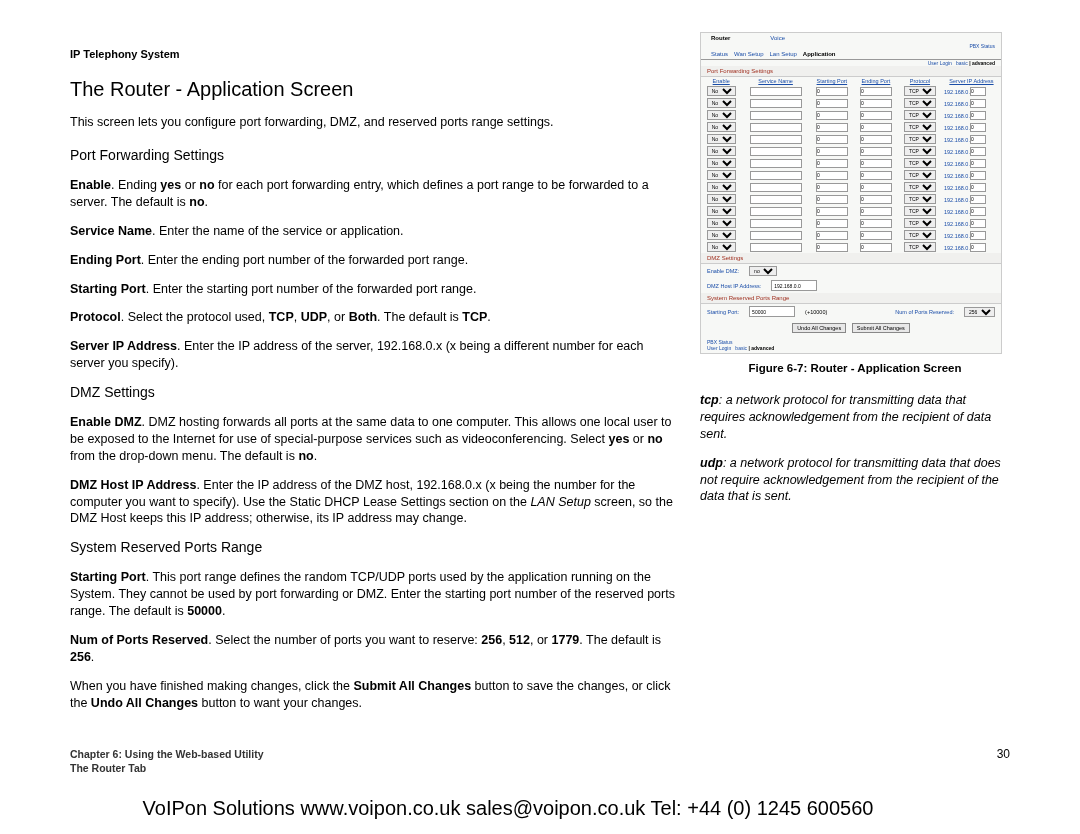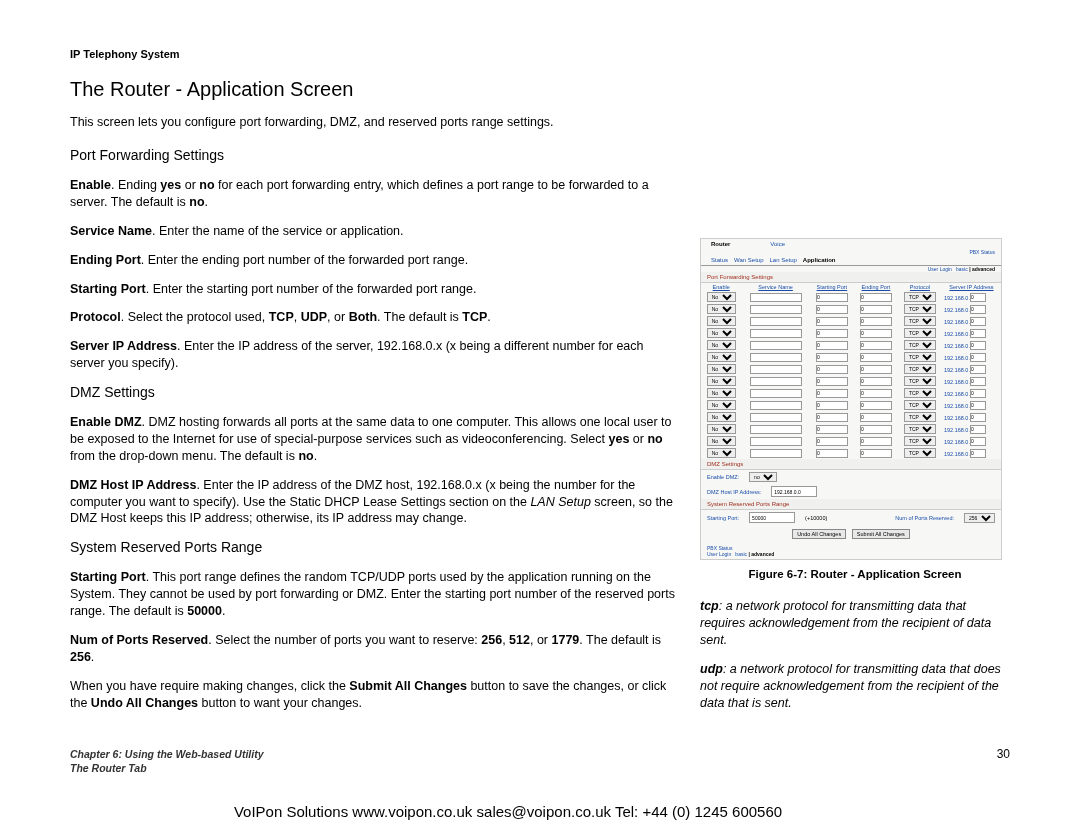--- a/index.html
+++ b/index.html
@@ -9,21 +9,20 @@
     width: 1080px;
     height: 834px;
     background: #fff;
     color: #000;
     position: relative;
   }
   .page {
     padding: 48px 70px 0 70px;
     display: flex;
     gap: 20px;
-    align-items: flex-end;
   }
   .left-col {
     width: 610px;
   }
   .right-col {
     width: 310px;
   }
   .header-label {
     font-size: 11px;
     font-weight: bold;
@@ -67,35 +66,34 @@
     position: absolute;
     left: 70px;
     bottom: 58px;
     width: 940px;
   }
   .footer-left {
     font-size: 10.5px;
     font-weight: bold;
     color: #333;
     line-height: 1.4;
-    font-style: italic;
   }
   .footer-right {
     position: absolute;
     right: 0;
     top: 0;
     font-size: 12px;
   }
   .bottom-line {
     position: absolute;
     bottom: 14px;
     left: 0;
     width: 1016px;
     text-align: center;
-    font-size: 15px;
+    font-size: 20px;
     font-family: Arial, sans-serif;
   }
   
   .mock {
     width: 300px;
     border: 1px solid #ccc;
     font-size: 6px;
     background: #f7f8f6;
     margin-top: -16px;
   }
@@ -229,21 +227,21 @@
     </div>
 
     <h2 class="sub">System Reserved Ports Range</h2>
     <div class="para">
       <b>Starting Port</b><span>. This port range defines the random TCP/UDP ports used by the application running on the System. They cannot be used by port forwarding or DMZ. Enter the starting port number of the reserved ports range. The default is </span><b>50000</b>.
     </div>
     <div class="para">
       <b>Num of Ports Reserved</b><span>. Select the number of ports you want to reserve: </span><b>256</b><span>, </span><b>512</b><span>, or </span><b>1779</b><span>. The default is </span><b>256</b>.
     </div>
     <div class="para">
-      <span>When you have require making changes, click the </span><b>Submit All Changes</b><span> button to save the changes, or click the </span><b>Undo All Changes</b><span> button to want your changes.</span>
+      <span>When you have finished making changes, click the </span><b>Submit All Changes</b><span> button to save the changes, or click the </span><b>Undo All Changes</b><span> button to want your changes.</span>
     </div>
   </div>
 
   <div class="right-col">
 
     <div class="mock">
       <div style="position:relative;">
         <div class="mock-tabs1">
           <span class="router">Router</span>
           <span class="voice">Voice</span>

